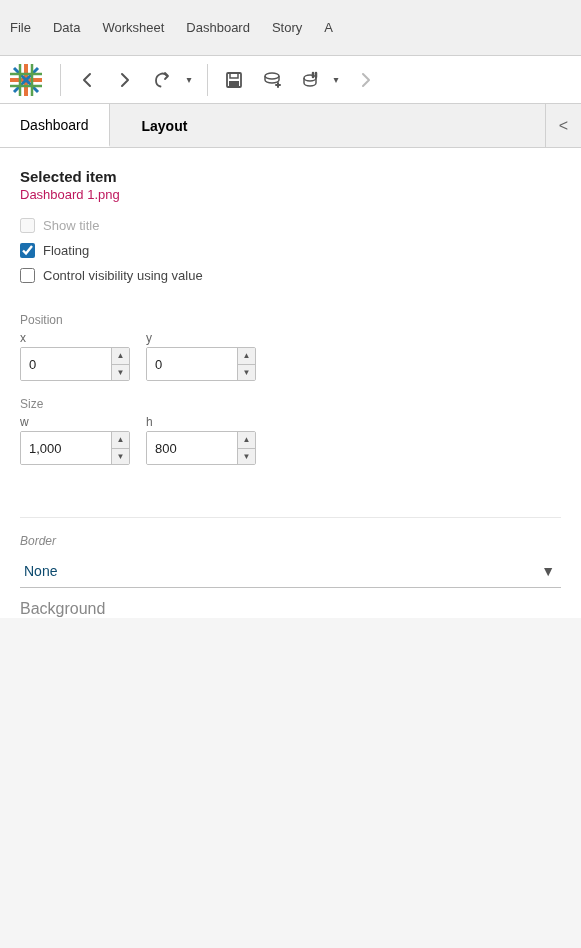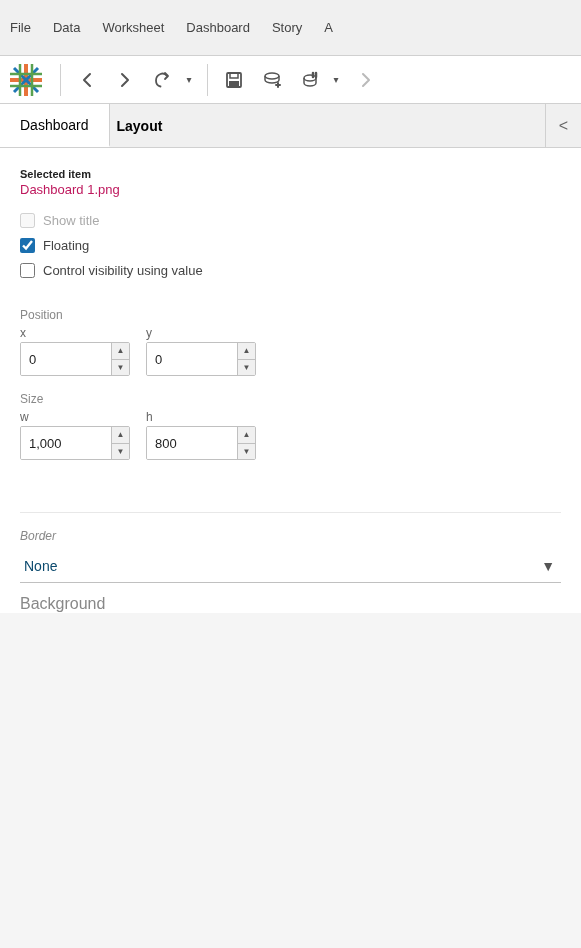--- a/index.html
+++ b/index.html
@@ -97,21 +97,21 @@
     }
     .tab.active {
       background: #fff;
       color: #000;
       font-weight: normal;
       border-bottom: 2px solid transparent;
     }
     .tab-layout {
       display: flex;
       align-items: center;
-      padding: 0 7px;
+      padding: 0 32px;
       font-size: 14px;
       font-weight: bold;
       color: #000;
       cursor: pointer;
     }
     .tab-collapse {
       margin-left: auto;
       display: flex;
       align-items: center;
       justify-content: center;
@@ -123,21 +123,21 @@
     }
 
     
     .panel {
       background: #fff;
       padding: 20px 20px 0 20px;
       flex: 1;
     }
 
     .selected-item-label {
-      font-size: 11px;
+      font-size: 15px;
       font-weight: bold;
       color: #222;
       margin-bottom: 2px;
     }
     .selected-item-value {
       font-size: 13px;
       color: #be185d;
       margin-bottom: 16px;
     }
 

